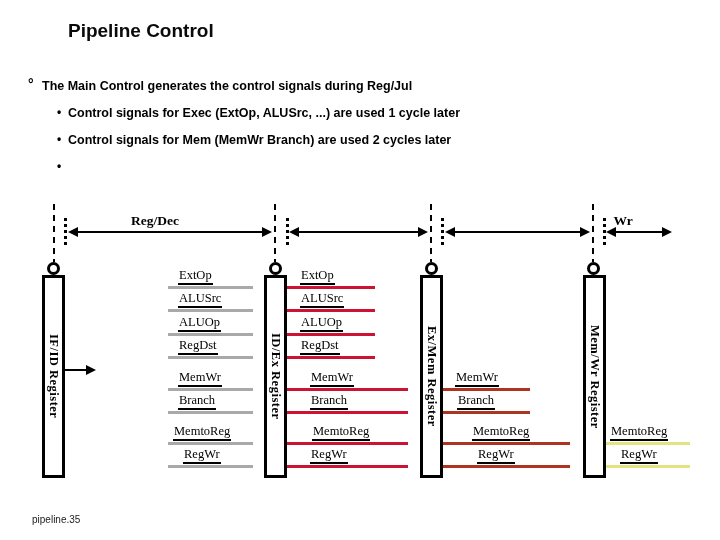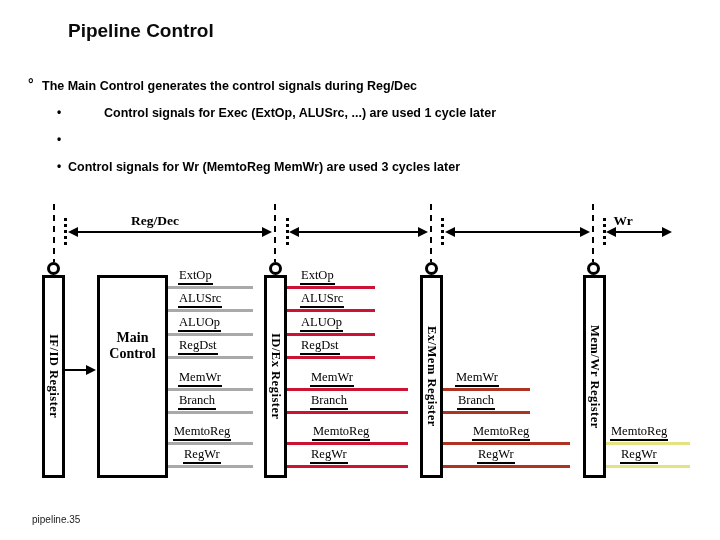--- a/index.html
+++ b/index.html
@@ -39,26 +39,26 @@
   .footer{position:absolute;left:32px;top:514px;font-size:10px;color:#222;}
 </style>
 </head>
 <body>
 
 <div class="slide">
 
   <h1 class="title">Pipeline Control</h1>
 
   <div class="bullet-marker" style="left:28px;top:76px;">°</div>
-  <div class="bullet-text" style="left:42px;top:79px;">The Main Control generates the control signals during Reg/Dec</div>
+  <div class="bullet-text" style="left:42px;top:79px;">The Main Control generates the control signals during Reg/Jul</div>
   <div class="sub-marker" style="left:57px;top:105px;">•</div>
-  <div class="bullet-text" style="left:68px;top:106px;margin-left:36px;">Control signals for Exec (ExtOp, ALUSrc, ...) are used 1 cycle later</div>
+  <div class="bullet-text" style="left:68px;top:106px;">Control signals for Exec (ExtOp, ALUSrc, ...) are used 1 cycle later</div>
   <div class="sub-marker" style="left:57px;top:132px;">•</div>
+  <div class="bullet-text" style="left:68px;top:133px;">Control signals for Mem (MemWr Branch) are used 2 cycles later</div>
   <div class="sub-marker" style="left:57px;top:159px;">•</div>
-  <div class="bullet-text" style="left:68px;top:160px;">Control signals for Wr (MemtoReg MemWr) are used 3 cycles later</div>
 
   <div class="vdash" style="left:53px;top:204px;height:58px;"></div>
   <div class="vdash" style="left:274px;top:204px;height:58px;"></div>
   <div class="vdash" style="left:430px;top:204px;height:58px;"></div>
   <div class="vdash" style="left:592px;top:204px;height:58px;"></div>
 
   <div class="vdot" style="left:64px;top:218px;height:27px;"></div>
   <div class="vdot" style="left:286px;top:218px;height:27px;"></div>
   <div class="vdot" style="left:441px;top:218px;height:27px;"></div>
   <div class="vdot" style="left:603px;top:218px;height:27px;"></div>
@@ -92,26 +92,20 @@
   <div class="reg" style="left:264px;">
     <span>ID/Ex Register</span>
     </div>
   <div class="reg" style="left:420px;">
     <span>Ex/Mem Register</span>
     </div>
   <div class="reg" style="left:583px;">
     <span>Mem/Wr Register</span>
     </div>
 
-  <div class="mctrl">
-    <div class="mc-text">
-      <div>Main</div>
-      <div>Control</div>
-    </div>
-  </div>
 
   <div class="hline" style="left:65px;top:369px;width:21px;"></div>
   <div class="ah ah-e" style="left:86px;top:365px;"></div>
 
   <div class="sig-label" style="left:178px;top:269px;">ExtOp</div>
   <div class="sigline c-gray" style="left:168px;top:286px;width:85px;"></div>
   <div class="ah ah-gray" style="left:253px;top:283px;"></div>
   <div class="sig-label" style="left:178px;top:292px;">ALUSrc</div>
   <div class="sigline c-gray" style="left:168px;top:309px;width:85px;"></div>
   <div class="ah ah-gray" style="left:253px;top:306px;"></div>

